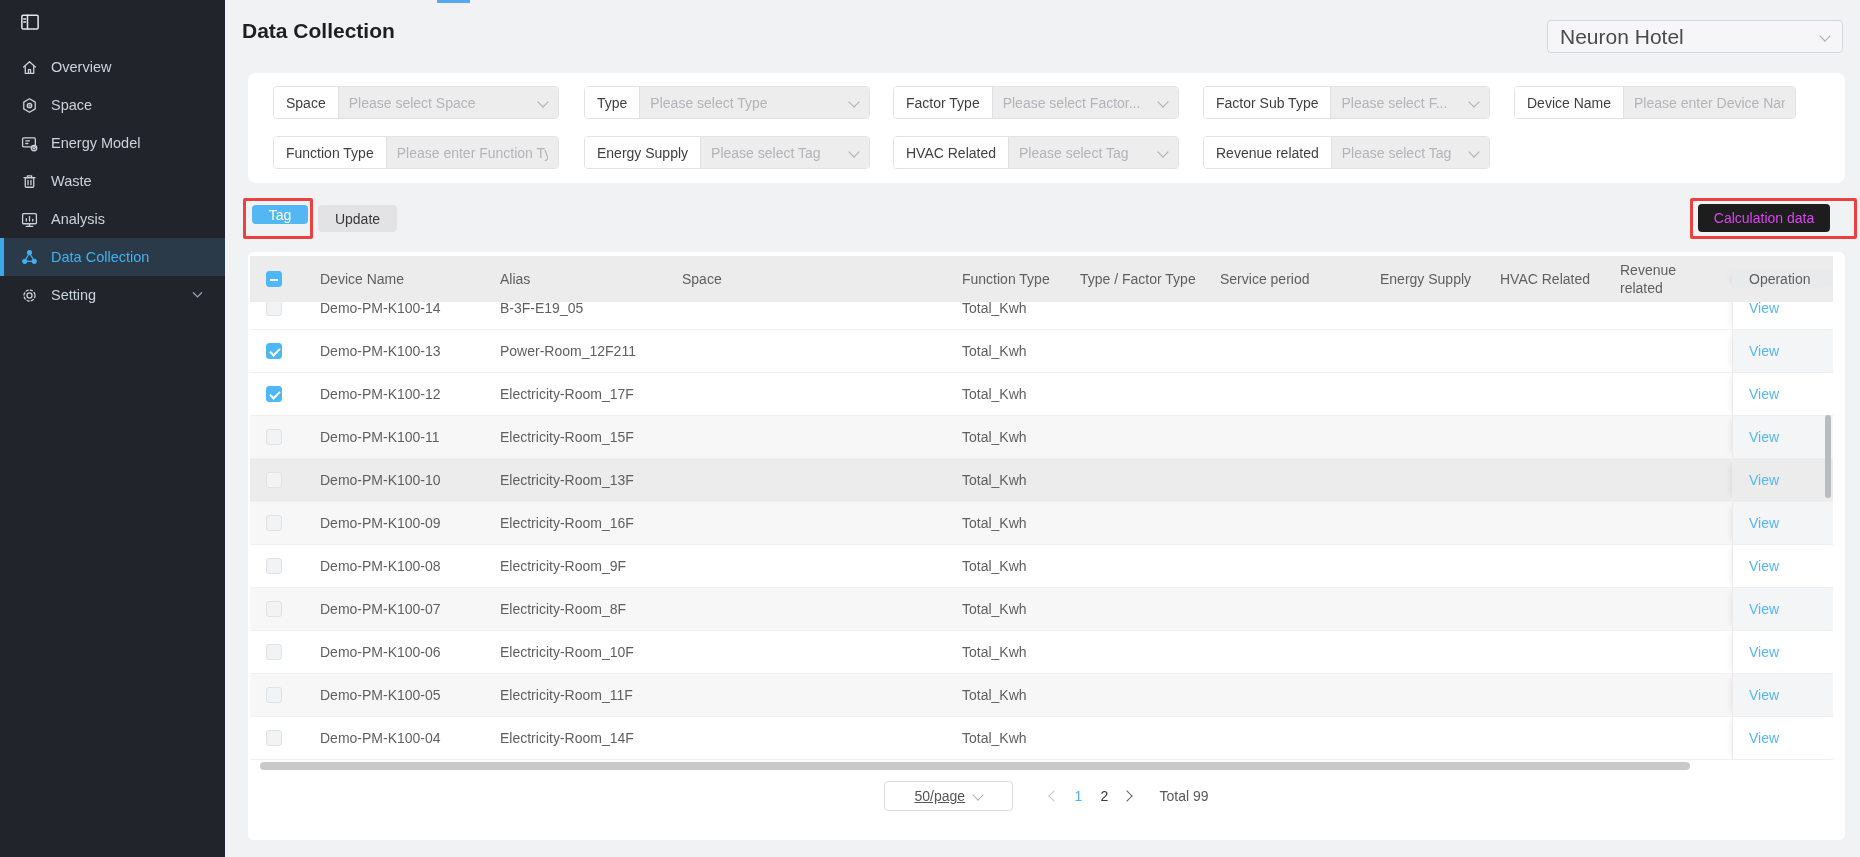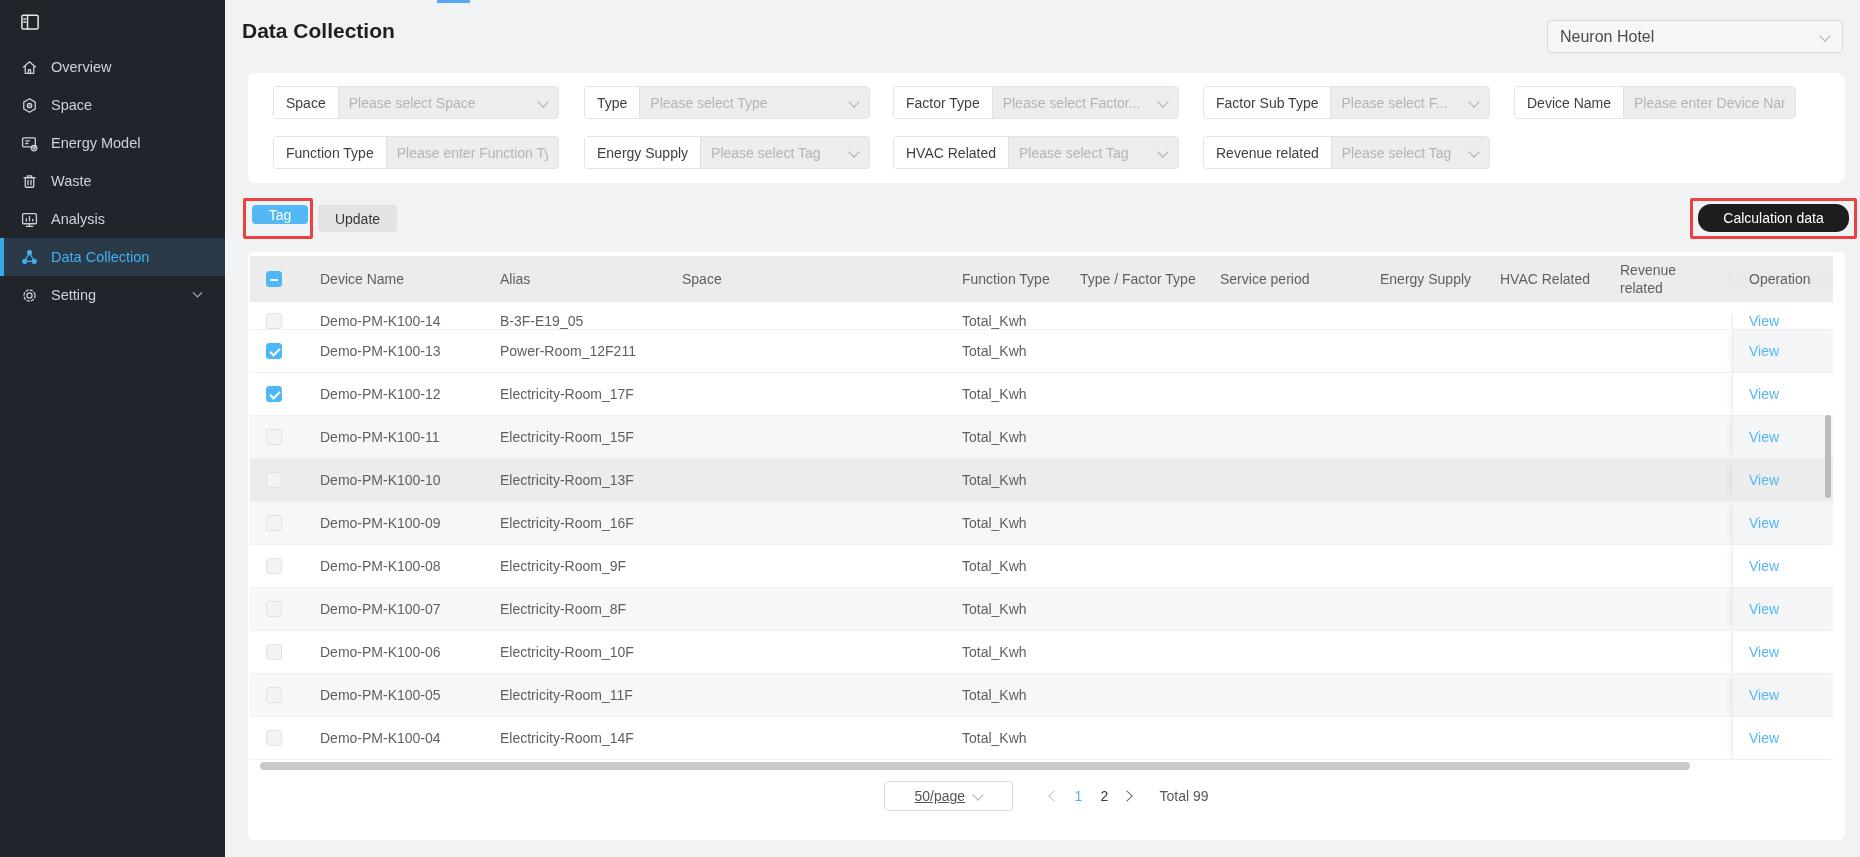--- a/index.html
+++ b/index.html
@@ -13,46 +13,46 @@
   .nav-item { height:38px; display:flex; align-items:center; padding-left:21px; color:#ccd2d9; font-size:14.5px; cursor:pointer; position:relative; }
   .nav-item .nicon { width:17px; height:17px; margin-right:13px; flex:0 0 auto; }
   .nav-item.active { background:#2a3a48; color:#41b1f3; padding-left:17px; border-left:4px solid #3aa9ea; }
   .nav-item .chev { position:absolute; right:22px; width:11px; height:8px; color:#9aa1a9; }
   svg.icon { width:100%; height:100%; display:block; }
 
   
   .page-title { position:absolute; left:242px; top:19px; font-size:21px; font-weight:bold; color:#1f1f1f; }
   .loading-strip { position:absolute; left:437px; top:0; width:33px; height:3px; background:#57a8f2; }
   .hotel-select { position:absolute; left:1547px; top:20px; width:296px; height:33px; background:#f6f6f8; border:1px solid #d8d8dc; border-radius:4px; display:flex; align-items:center; padding:0 12px; cursor:pointer; }
-  .hotel-select .val { font-size:16px; color:#4a4a4a; flex:1; }
+  .hotel-select .val { font-size:21px; color:#4a4a4a; flex:1; }
 
   .chevron { width:10px; height:10px; position:relative; }
   .chevron::after { content:""; position:absolute; left:1px; top:0; width:7px; height:7px; border-right:1.6px solid #adadb2; border-bottom:1.6px solid #adadb2; transform:rotate(45deg); }
 
   
   .filter-card { position:absolute; left:248px; top:73px; width:1597px; height:110px; background:#fff; border-radius:8px; }
   .fctl { position:absolute; height:33px; background:#fff; border:1px solid #e3e3e5; border-radius:4px; display:flex; align-items:stretch; overflow:hidden; }
   .fctl .flabel { display:flex; align-items:center; padding:0 12px; font-size:14px; color:#3f3f42; background:#fff; border-right:1px solid #e0e0e3; white-space:nowrap; }
   .fctl .finput { flex:1; display:flex; align-items:center; background:#ededee; padding:0 10px; cursor:pointer; min-width:0; }
   .fctl .ph { flex:1; font-size:14px; color:#b4b4b8; white-space:nowrap; overflow:hidden; }
 
   
   .annotation { position:absolute; border:3px solid #ec4141; border-radius:2px; display:flex; align-items:center; justify-content:center; pointer-events:none; }
   .btn { border:none; border-radius:4px; font-size:14px; font-family:inherit; cursor:pointer; }
   .btn-tag { position:absolute; left:252px; top:205px; width:56px; height:19px; background:#52b7f2; color:#fff; }
   .btn-update { position:absolute; left:318px; top:205px; width:79px; height:27px; background:#e3e3e5; color:#38383a; }
-  .btn-calc { position:absolute; left:1698px; top:204px; width:151px; height:28px; background:#1d1d1d; color:#ffffff;border-radius:13px; }
+  .btn-calc { position:absolute; left:1698px; top:204px; width:132px; height:28px; background:#1d1d1d; color:#d946ef; }
 
   
   .table-card { position:absolute; left:248px; top:252px; width:1597px; height:588px; background:#fff; border-radius:6px; }
   .ttable { position:absolute; left:2px; top:4px; width:1583px; }
   .thead { display:flex; height:46px; background:#ececec; color:#9a9a9a; font-size:14px; align-items:center; }
   .tbody { height:458px; overflow:hidden; }
   .trow { display:flex; height:43px; border-bottom:1px solid #f0f0f0; background:#fff; align-items:stretch; }
-  .trow.clipped { margin-top:-15px;align-items:flex-end; }
+  .trow.clipped { margin-top:-15px; }
   .trow.stripe { background:#f7f7f8; }
   .trow.hovered { background:#ececec; }
   .cell { display:flex; align-items:center; padding-left:14px; font-size:14px; color:#5f5f5f; white-space:nowrap; overflow:hidden; }
   .c-cb { width:56px; padding-left:16px; }
   .c-dev { width:180px; } .c-alias { width:182px; } .c-space { width:280px; }
   .c-func { width:118px; } .c-tf { width:140px; } .c-svc { width:160px; }
   .c-es { width:120px; } .c-hv { width:120px; } .c-rev { width:84px; white-space:normal; line-height:18px; }
   .c-gap { width:42px; padding:0; }
   .c-op { width:101px; padding-left:16px; background:#fff; border-left:1px solid #eceaea; box-shadow:-5px 0 6px -4px rgba(0,0,0,0.08); }
   .thead .c-op { background:#e9eaeb; }

